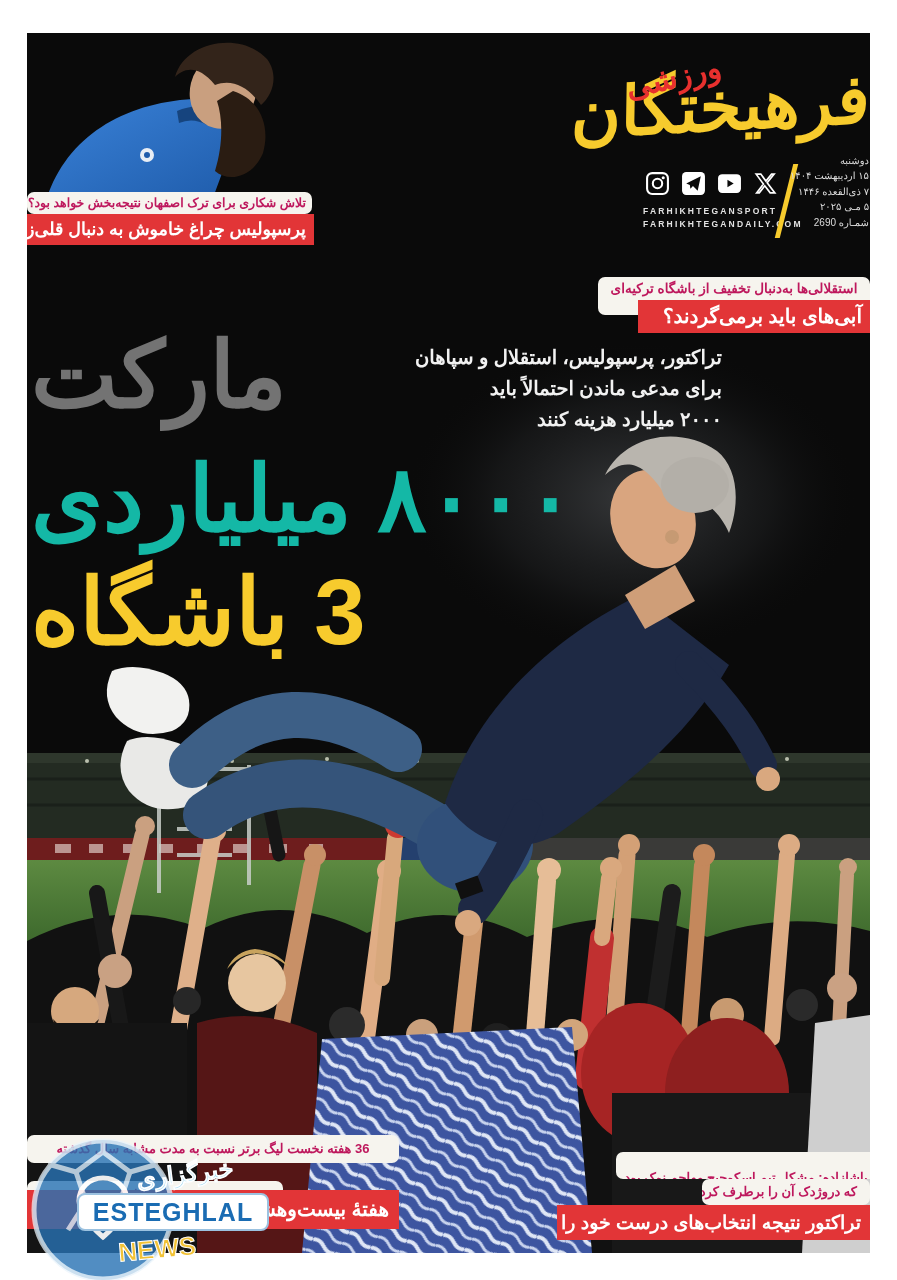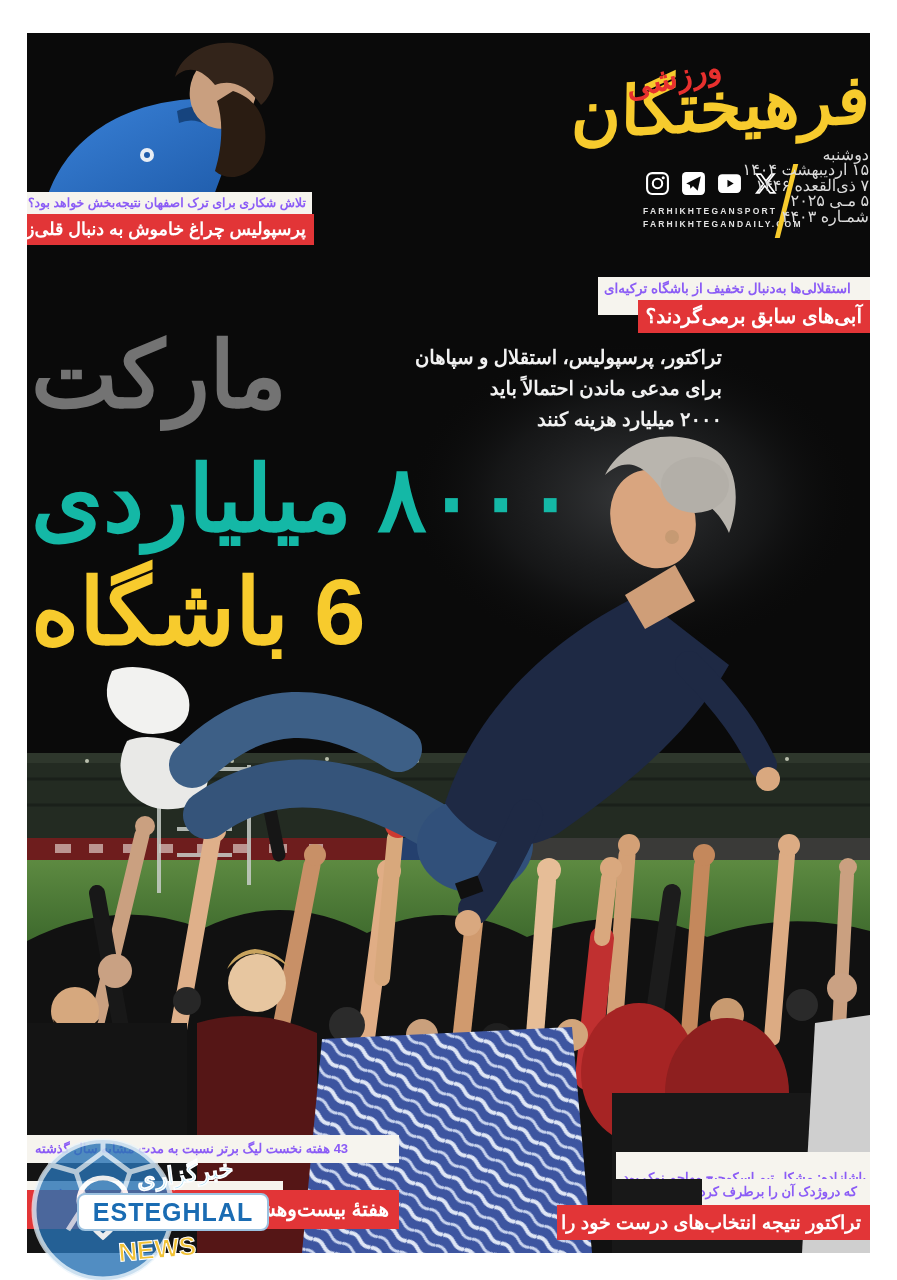--- a/index.html
+++ b/index.html
@@ -12,25 +12,25 @@
   .logo-main{left:545px;top:8px;width:298px;height:130px;color:#f7cb2d;font-weight:900;
              font-size:68px;line-height:130px;text-align:center;direction:rtl;
              transform:rotate(-3deg) skewX(-4deg);letter-spacing:-2px;}
   .logo-badge{left:598px;top:26px;color:#e8302e;font-weight:900;font-size:31px;
               transform:rotate(-13deg);direction:rtl;}
   .socials{left:618px;top:136px;width:140px;height:28px;display:flex;gap:11px;align-items:center;}
   .socials svg{width:25px;height:25px;display:block;}
   .eng{left:616px;top:172px;width:160px;color:#e2e2e2;font-size:8.5px;font-weight:700;
        letter-spacing:2.2px;line-height:13px;white-space:nowrap;}
   .datebar{left:757px;top:131px;width:5px;height:74px;background:#f7cb2d;transform:skewX(-14deg);}
-  .dates{left:766px;top:114px;width:76px;color:#dcdcdc;font-size:16px;line-height:15.4px;
+  .dates{left:766px;top:120px;width:76px;color:#dcdcdc;font-size:10px;line-height:15.4px;
          text-align:right;direction:rtl;white-space:nowrap;}
   
-  .strip-w{background:#f6f4ee;color:#8b5cf6;font-weight:700;direction:rtl;text-align:left;
-           overflow:hidden;white-space:nowrap;}
+  .strip-w{background:#f6f4ee;color:#be185d;font-weight:700;direction:rtl;text-align:center;
+           overflow:hidden;white-space:nowrap;border-radius:7px;}
   .strip-r{background:#e23537;color:#ffffff;font-weight:700;direction:rtl;text-align:right;
            overflow:hidden;white-space:nowrap;}
   
   .tl-cap{left:0;top:159px;width:285px;height:22px;font-size:12.5px;line-height:22px;padding:0 6px;}
   .tl-ban{left:0;top:181px;width:287px;height:31px;font-size:17.5px;line-height:31px;padding:0 8px;}
   
   .rt-cap{left:571px;top:244px;width:272px;height:38px;font-size:13.5px;line-height:23px;padding:0 6px;}
   .rt-ban{left:611px;top:267px;width:232px;height:33px;font-size:20px;line-height:33px;padding:0 8px;}
   
   .deck{left:250px;top:309px;width:445px;color:#f2f2f2;font-weight:700;font-size:19.5px;
@@ -242,39 +242,39 @@
     <div>FARHIKHTEGANSPORT</div>
     <div>FARHIKHTEGANDAILY.COM</div>
   </div>
 
   <div class="abs datebar"></div>
   <div class="abs dates">
     <div>دوشنبه</div>
     <div>۱۵ اردیبهشت ۱۴۰۴</div>
     <div>۷ ذی‌القعده ۱۴۴۶</div>
     <div>۵ مـی ۲۰۲۵</div>
-    <div>شمـاره ۴۴۰۳</div>
+    <div>شمـاره 2690</div>
   </div>
 
   <div class="abs strip-w tl-cap">تلاش شکاری برای ترک اصفهان نتیجه‌بخش خواهد بود؟</div>
   <div class="abs strip-r tl-ban">پرسپولیس چراغ خاموش به دنبال قلی‌زاده</div>
 
   <div class="abs strip-w rt-cap">استقلالی‌ها به‌دنبال تخفیف از باشگاه ترکیه‌ای</div>
-  <div class="abs strip-r rt-ban">آبی‌های سابق برمی‌گردند؟</div>
+  <div class="abs strip-r rt-ban">آبی‌های باید برمی‌گردند؟</div>
 
   <div class="abs deck">
     <div>تراکتور، پرسپولیس، استقلال و سپاهان</div>
     <div>برای مدعی ماندن احتمالاً باید</div>
     <div>۲۰۰۰ میلیارد هزینه کنند</div>
   </div>
   <div class="abs h-big h1y">مارکت</div>
   <div class="abs h-big h2r">۸۰۰۰ میلیاردی</div>
-  <div class="abs h-big h3y">6 باشگاه</div>
-
-  <div class="abs strip-w bl-s1">43 هفته نخست لیگ برتر نسبت به مدت مشابه سال گذشته</div>
+  <div class="abs h-big h3y">3 باشگاه</div>
+
+  <div class="abs strip-w bl-s1">36 هفته نخست لیگ برتر نسبت به مدت مشابه سال گذشته</div>
   <div class="abs strip-w bl-s2">…تر داشته است</div>
   <div class="abs strip-r bl-ban">هفتهٔ بیست‌وهشتم؛ …</div>
 
   <div class="abs strip-w br-q1">پاشازاده: مشکل تیم اسکوچیچ مهاجم نوک بود</div>
   <div class="abs strip-w br-q2">که دروژدک آن را برطرف کرد</div>
   <div class="abs strip-r br-ban">تراکتور نتیجه انتخاب‌های درست خود را گرفت</div>
 
 </div>
 
 <svg id="watermark" class="abs" width="280" height="142" viewBox="0 0 280 142">

